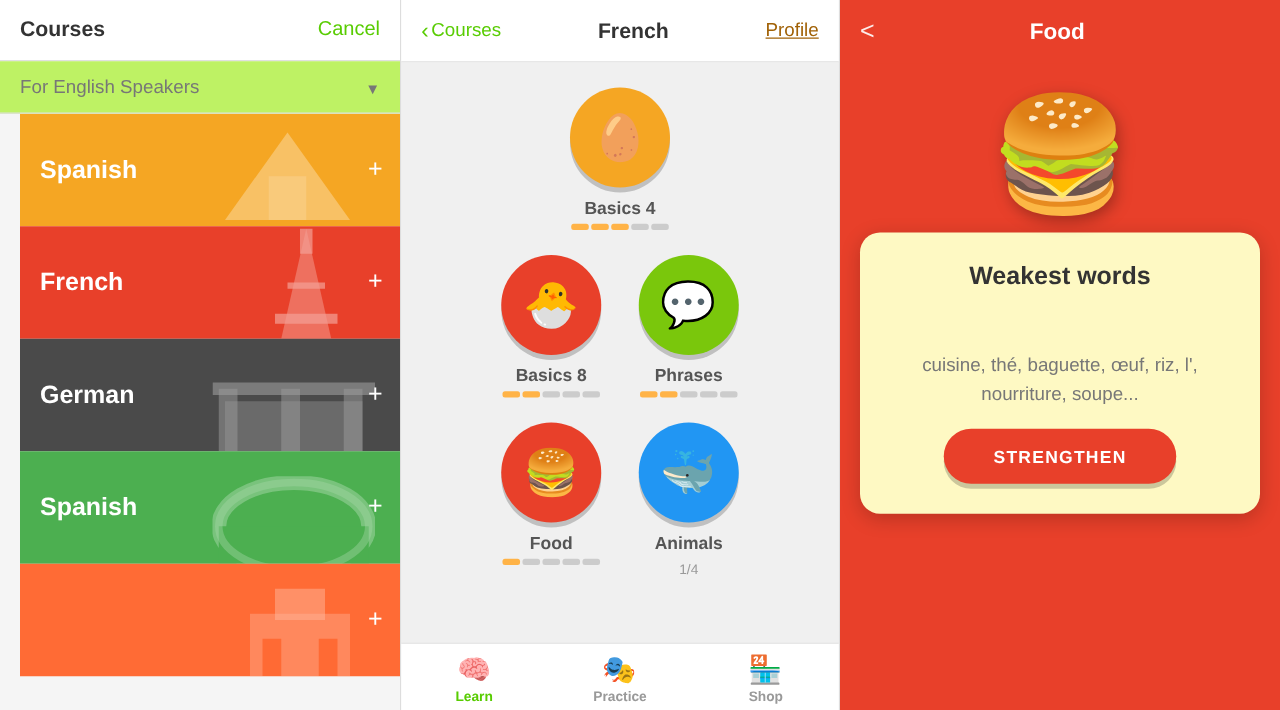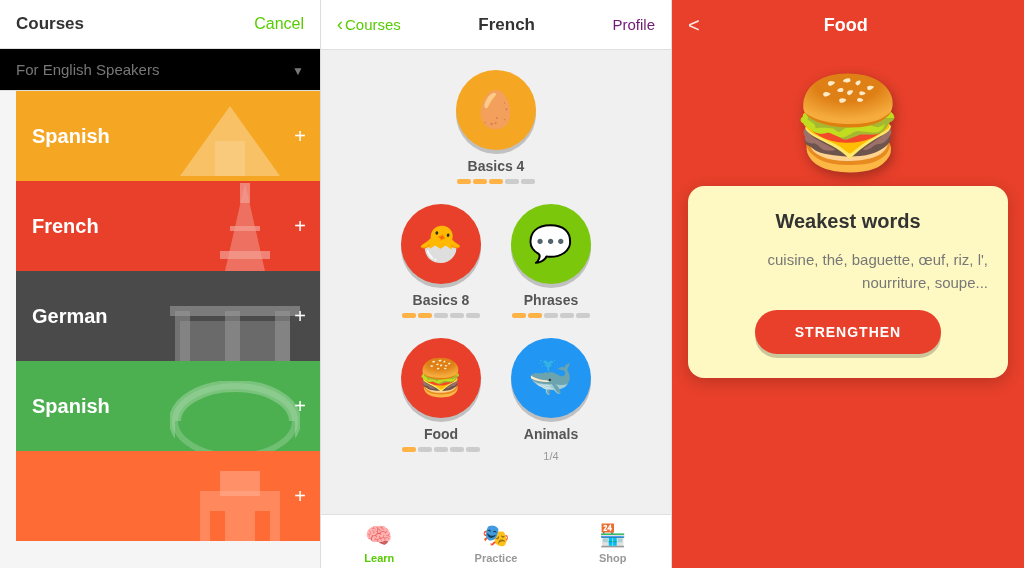--- a/index.html
+++ b/index.html
@@ -30,21 +30,21 @@
     .panel-courses .header-cancel {
       font-size: 16px;
       color: #58cc02;
       font-weight: 500;
       cursor: pointer;
     }
     .filter-row {
       display: flex;
       align-items: flex-end;
       padding: 12px 16px;
-      background: #000000;
+      background: #bef264;
       border-bottom: 1px solid #e0e0e0;
     }
     .filter-label {
       font-size: 15px;
       color: #777;
       flex: 1;
     }
     .filter-arrow {
       color: #777;
       font-size: 12px;
@@ -116,22 +116,23 @@
       margin-right: 2px;
       color: #58cc02;
     }
     .header-mid {
       font-size: 17px;
       font-weight: 600;
       color: #333;
     }
     .header-profile {
       font-size: 15px;
-      color: #701a75;
-      cursor: pointer;
+      color: #a16207;
+      cursor: pointer;
+      text-decoration: underline;
     }
     .skills-container {
       flex: 1;
       overflow-y: auto;
       padding: 20px 16px;
       display: flex;
       flex-direction: column;
       align-items: center;
       gap: 20px;
       background: #f0f0f0;
@@ -264,22 +265,23 @@
     }
     .weakest-title {
       font-size: 20px;
       font-weight: 800;
       color: #333;
       text-align: center;
     }
     .weakest-words {
       font-size: 15px;
       color: #777;
-      text-align: right;
+      text-align: center;
       line-height: 1.5;
+      margin-top: 33px;
     }
     .strengthen-btn {
       background: #e8402a;
       color: #fff;
       border: none;
       border-radius: 30px;
       padding: 14px 40px;
       font-size: 14px;
       font-weight: 800;
       letter-spacing: 1px;

